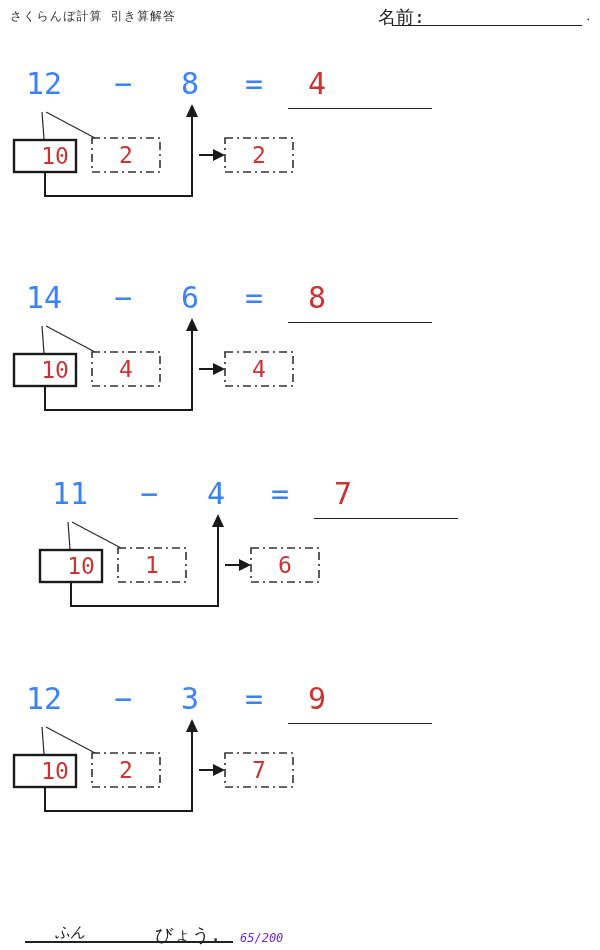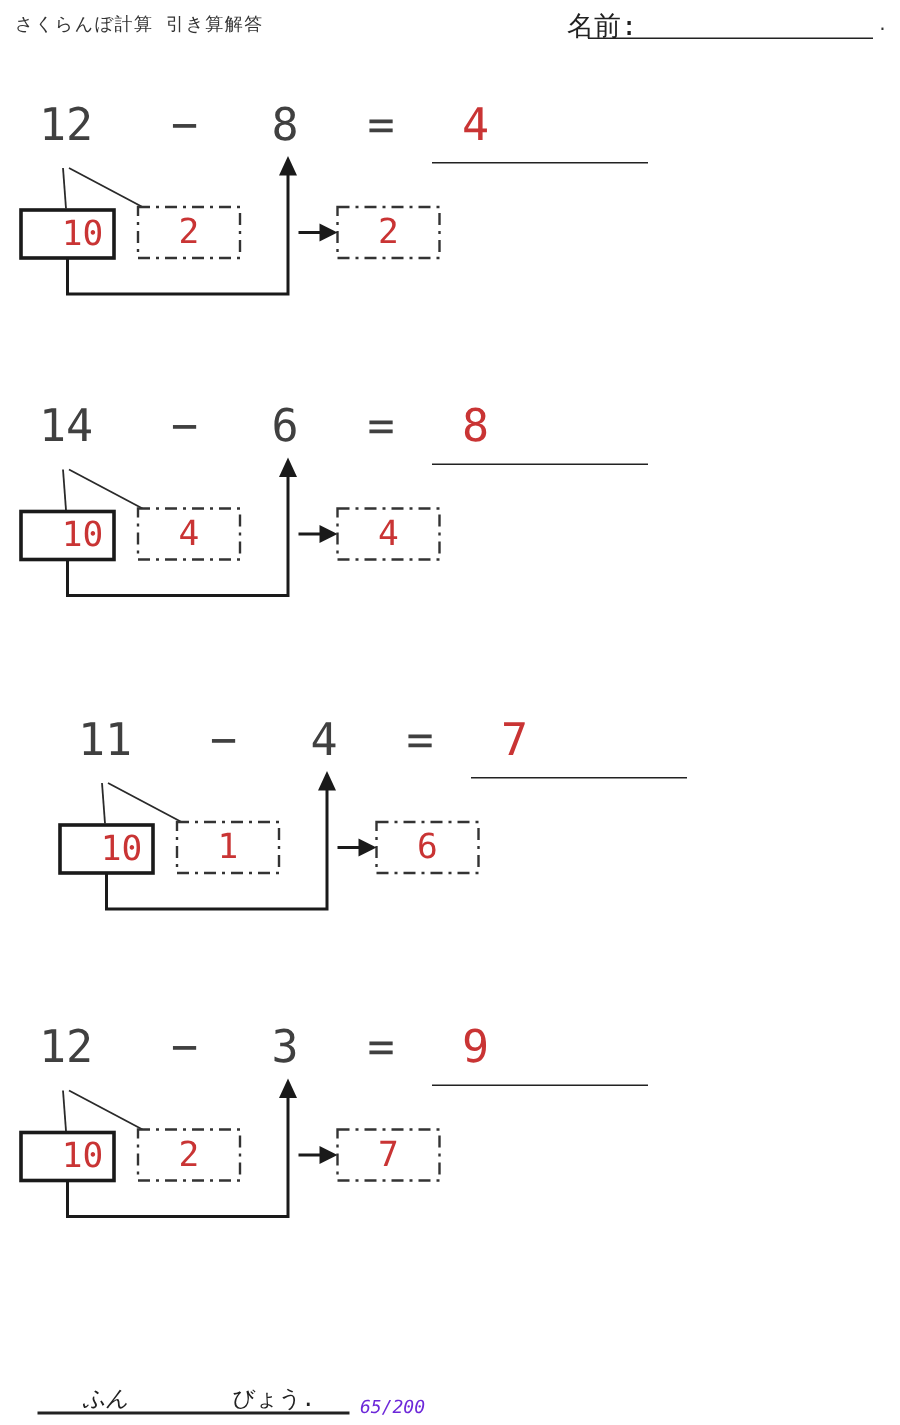--- a/index.html
+++ b/index.html
@@ -7,39 +7,39 @@
     position:relative;width:600px;height:950px;background:#ffffff;overflow:hidden;
     font-family:"DejaVu Sans Mono","Liberation Mono",monospace;color:#222;
   }
   
   .doc-title{position:absolute;left:10px;top:8px;font-size:12px;color:#333;letter-spacing:1px;}
   .name-label{position:absolute;left:343px;top:5px;font-size:18px;color:#222;margin-left:35px;}
   .name-line{position:absolute;left:392px;top:25px;width:190px;border-bottom:1.6px solid #222;}
   .name-dot{position:absolute;left:585px;top:10px;font-size:11px;color:#333;}
   
   .problem{position:absolute;left:0;width:600px;height:180px;}
-  .eq{position:absolute;top:-6px;font-size:30px;font-weight:400;color:#404040;line-height:1;}
+  .eq{position:absolute;top:-6px;font-size:30px;font-weight:400;color:#3b82f6;line-height:1;}
   .minuend{left:26px;}
   .minus{left:114px;}
   .subtrahend{left:181px;}
   .equals{left:245px;}
   .answer{left:308px;color:#c93434;}
   .answer-line{position:absolute;left:288px;top:33px;width:144px;border-bottom:1.6px solid #222;}
   .diagram{position:absolute;left:0;top:0;width:320px;height:145px;}
   .boxnum{
     position:absolute;display:flex;align-items:center;justify-content:center;
     font-size:23px;color:#c93434;line-height:1;
   }
   .tens-value{left:14px;top:65px;width:82px;height:32px;}
   .ones-value{left:92px;top:63px;width:68px;height:34px;}
   .result-value{left:225px;top:63px;width:68px;height:34px;}
   
   .footer-line{position:absolute;left:25px;top:941px;width:208px;border-bottom:2px solid #222;}
   .fun-label{position:absolute;left:55px;top:923px;font-size:15px;color:#222;font-style:italic;}
-  .byou-label{position:absolute;left:155px;top:923px;font-size:15px;color:#222;}
+  .byou-label{position:absolute;left:155px;top:923px;font-size:18px;color:#222;}
   .page-count{position:absolute;left:240px;top:931px;font-size:12px;color:#6d28d9;font-style:italic;}
   .copyright{
     position:absolute;right:6px;top:917px;text-align:right;
     font-size:10.5px;color:#333;line-height:1.35;white-space:pre;
   }
 </style>
 </head>
 <body>
 
 <div class="page">
@@ -65,21 +65,21 @@
     <span class="eq minus">−</span>
     <span class="eq subtrahend">8</span>
     <span class="eq equals">=</span>
     <span class="eq answer">4</span>
     <div class="answer-line"></div>
     <div class="boxnum tens-value">10</div>
     <div class="boxnum ones-value">2</div>
     <div class="boxnum result-value">2</div>
   </div>
 
-  <div class="problem" style="top:276px;">
+  <div class="problem" style="top:289px;">
     <svg class="diagram" viewBox="0 0 320 145">
       <line x1="42" y1="37" x2="44" y2="64" stroke="#2a2a2a" stroke-width="1.2"></line>
       <line x1="46" y1="37" x2="95" y2="63" stroke="#2a2a2a" stroke-width="1.2"></line>
       <rect x="14" y="65" width="62" height="32" fill="none" stroke="#1a1a1a" stroke-width="2.4"></rect>
       <rect x="92" y="63" width="68" height="34" fill="none" stroke="#333" stroke-width="1.6" stroke-dasharray="8 4 2 4"></rect>
       <rect x="225" y="63" width="68" height="34" fill="none" stroke="#333" stroke-width="1.6" stroke-dasharray="8 4 2 4"></rect>
       <polyline points="45,97 45,121 192,121 192,40" fill="none" stroke="#1a1a1a" stroke-width="2"></polyline>
       <polygon points="186,42 198,42 192,29" fill="#1a1a1a"></polygon>
       <line x1="199" y1="80" x2="215" y2="80" stroke="#1a1a1a" stroke-width="2"></line>
       <polygon points="213,74 213,86 225,80" fill="#1a1a1a"></polygon>

